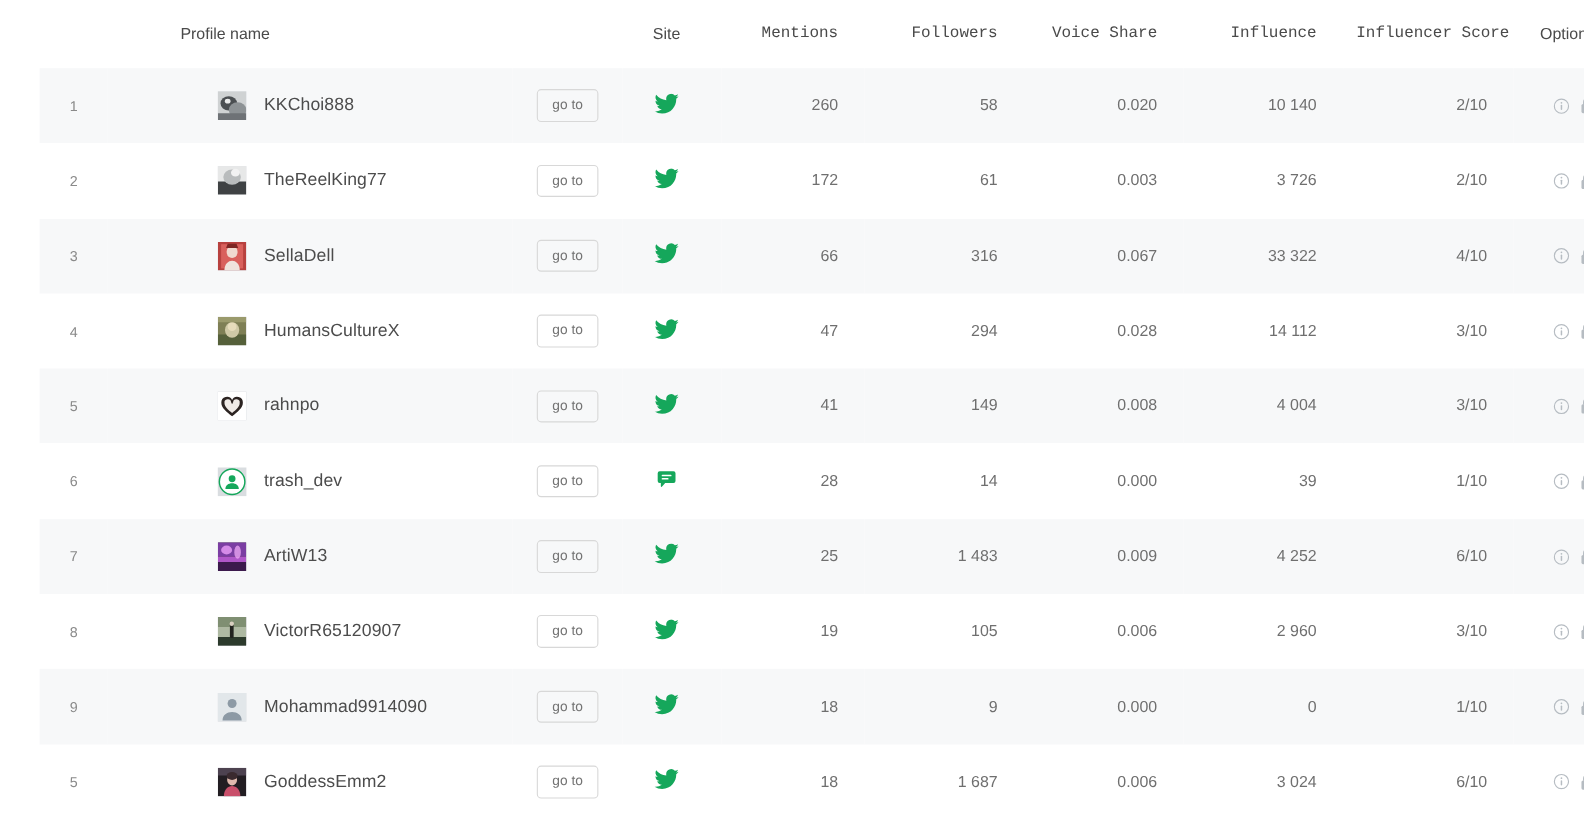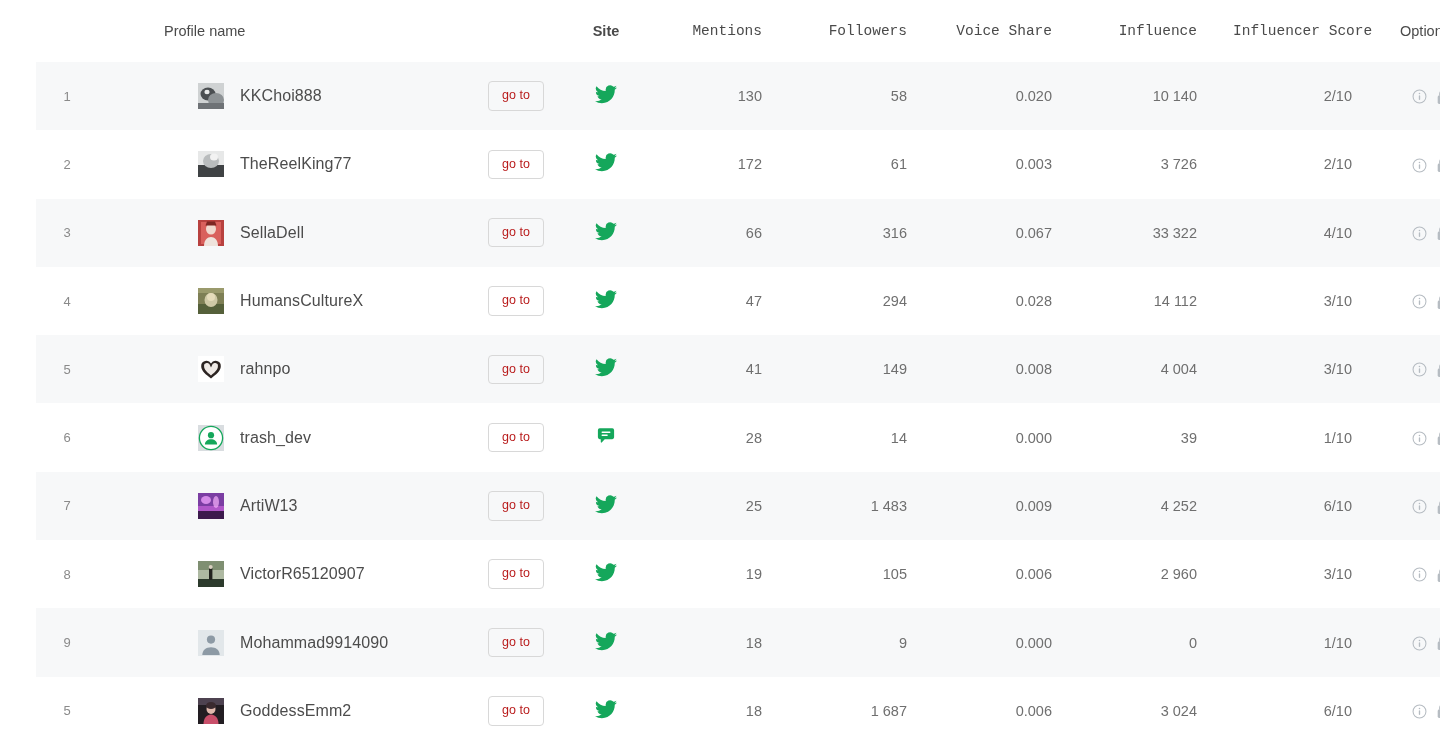--- a/index.html
+++ b/index.html
@@ -47,21 +47,21 @@
     font-size: 14.5px;
     font-weight: 400;
     color: #4a4a4a;
     background: #ffffff;
     vertical-align: middle;
     white-space: nowrap;
   }
   th.h-rank { }
   th.h-profile { text-align: left; padding-left: 66px; }
   th.h-goto { }
-  th.h-site { text-align: center; padding-right: 22px; font-weight: bold; }
+  th.h-site { text-align: center; padding-right: 22px; }
   th.h-num  { text-align: right; padding-right: 24px; font-family: Liberation Mono, monospace; }
   th.h-options { text-align: right; padding-right: 26px; }
 
   
   tbody tr { height: 68.3px; }
   tbody tr.odd  { background: #f7f8f9; }
   tbody tr.even { background: #ffffff; }
 
   tbody td {
     padding: 0 12px;
@@ -102,21 +102,21 @@
     color: #4c4c4c;
     letter-spacing: .1px;
   }
 
   td.goto { text-align: center; padding: 0; }
   .goto-btn {
     display: inline-block;
     border: 1px solid #d8d8d8;
     border-radius: 4px;
     background: transparent;
-    color: #b91c1c;
+    color: #737373;
     font-size: 12.5px;
     font-family: "Liberation Sans", sans-serif;
     padding: 7px 13px 8px 13px;
     line-height: 1;
     cursor: pointer;
   }
 
   td.site { text-align: center; padding-right: 22px; }
   .site-icon { display: inline-block; line-height: 0; }
   .site-icon svg { display: block; }
@@ -187,21 +187,21 @@
                   <ellipse cx="9" cy="9" rx="2.6" ry="2.2" fill="#e9eaea"></ellipse>
                 </svg>
               </span>
               <span class="profile-name">KKChoi888</span>
             </div>
           </td>
           <td class="goto"><button class="goto-btn">go to</button></td>
           <td class="site"><span class="site-icon"><svg width="22" height="19" viewBox="0 0 24 20" aria-hidden="true">
                 <path fill="#15a75b" d="M24 2.4a9.6 9.6 0 0 1-2.83.79A4.95 4.95 0 0 0 23.34.38a9.9 9.9 0 0 1-3.13 1.2A4.92 4.92 0 0 0 11.6 5.1c0 .39.03.76.12 1.12A13.96 13.96 0 0 1 1.67.9a4.93 4.93 0 0 0 1.52 6.58 4.86 4.86 0 0 1-2.23-.61v.05a4.93 4.93 0 0 0 3.95 4.83 4.95 4.95 0 0 1-2.22.08 4.94 4.94 0 0 0 4.6 3.43A9.88 9.88 0 0 1 0 17.3a13.92 13.92 0 0 0 7.55 2.22c9.06 0 14.01-7.52 14.01-14.04l-.02-.64A9.9 9.9 0 0 0 24 2.4z"></path>
               </svg></span></td>
-          <td class="num">130</td>
+          <td class="num">260</td>
           <td class="num">58</td>
           <td class="num">0.020</td>
           <td class="num">10 140</td>
           <td class="num">2/10</td>
           <td class="options"><span class="opt-icon"><svg width="15" height="15" viewBox="0 0 20 20" aria-hidden="true">
                 <circle cx="10" cy="10" r="8.6" fill="none" stroke="#b6bcc2" stroke-width="1.4"></circle>
                 <circle cx="10" cy="5.9" r="1.05" fill="#b6bcc2"></circle>
                 <rect x="9.1" y="8.4" width="1.8" height="6.3" rx=".9" fill="#b6bcc2"></rect>
               </svg></span><span class="opt-icon"><svg width="14" height="16" viewBox="0 0 16 19" aria-hidden="true">
                 <path d="M4.3 8V5.6a3.7 3.7 0 0 1 7.4 0V8" fill="none" stroke="#b6bcc2" stroke-width="1.8"></path>

